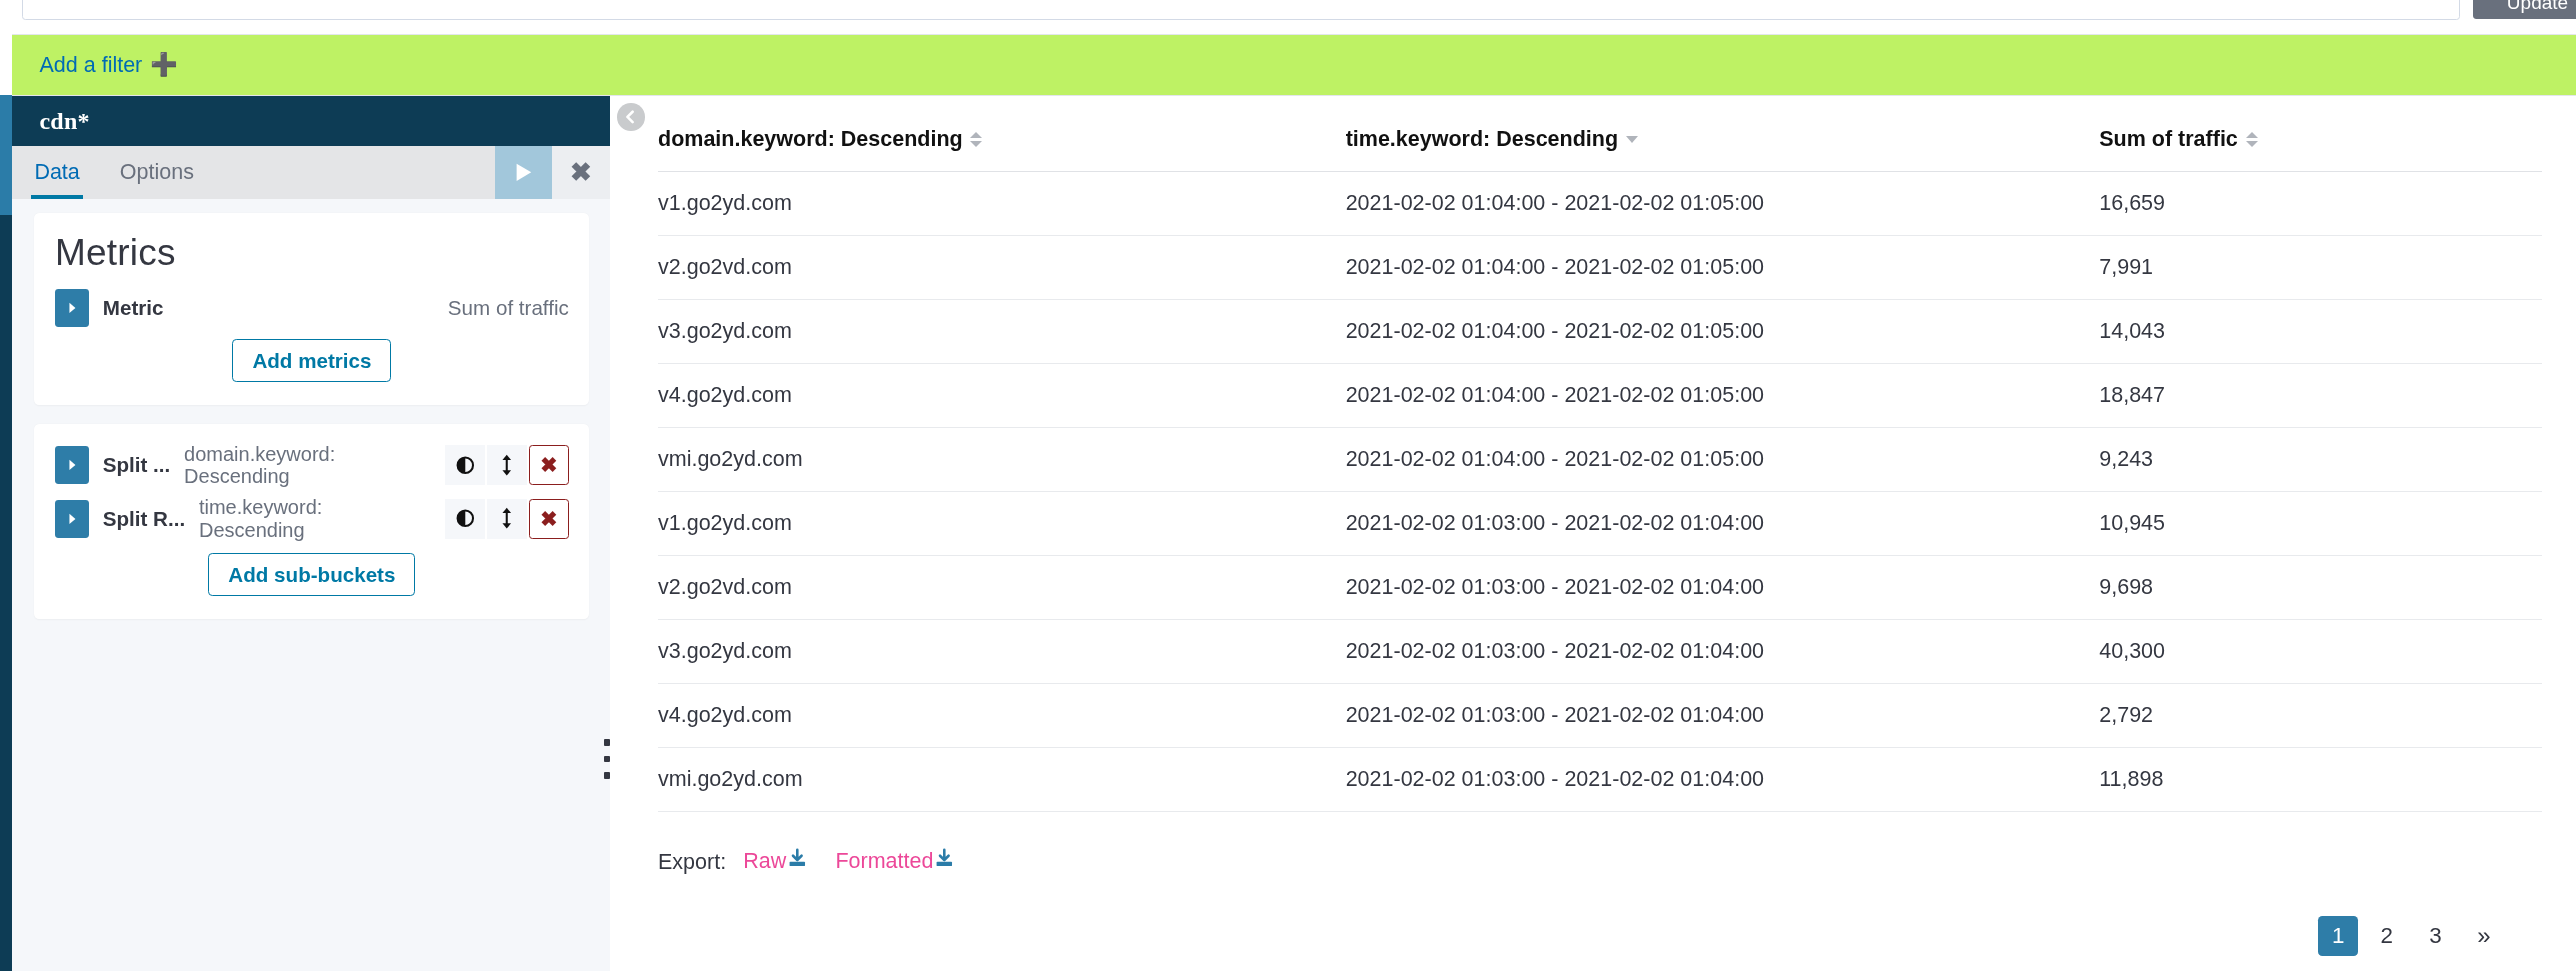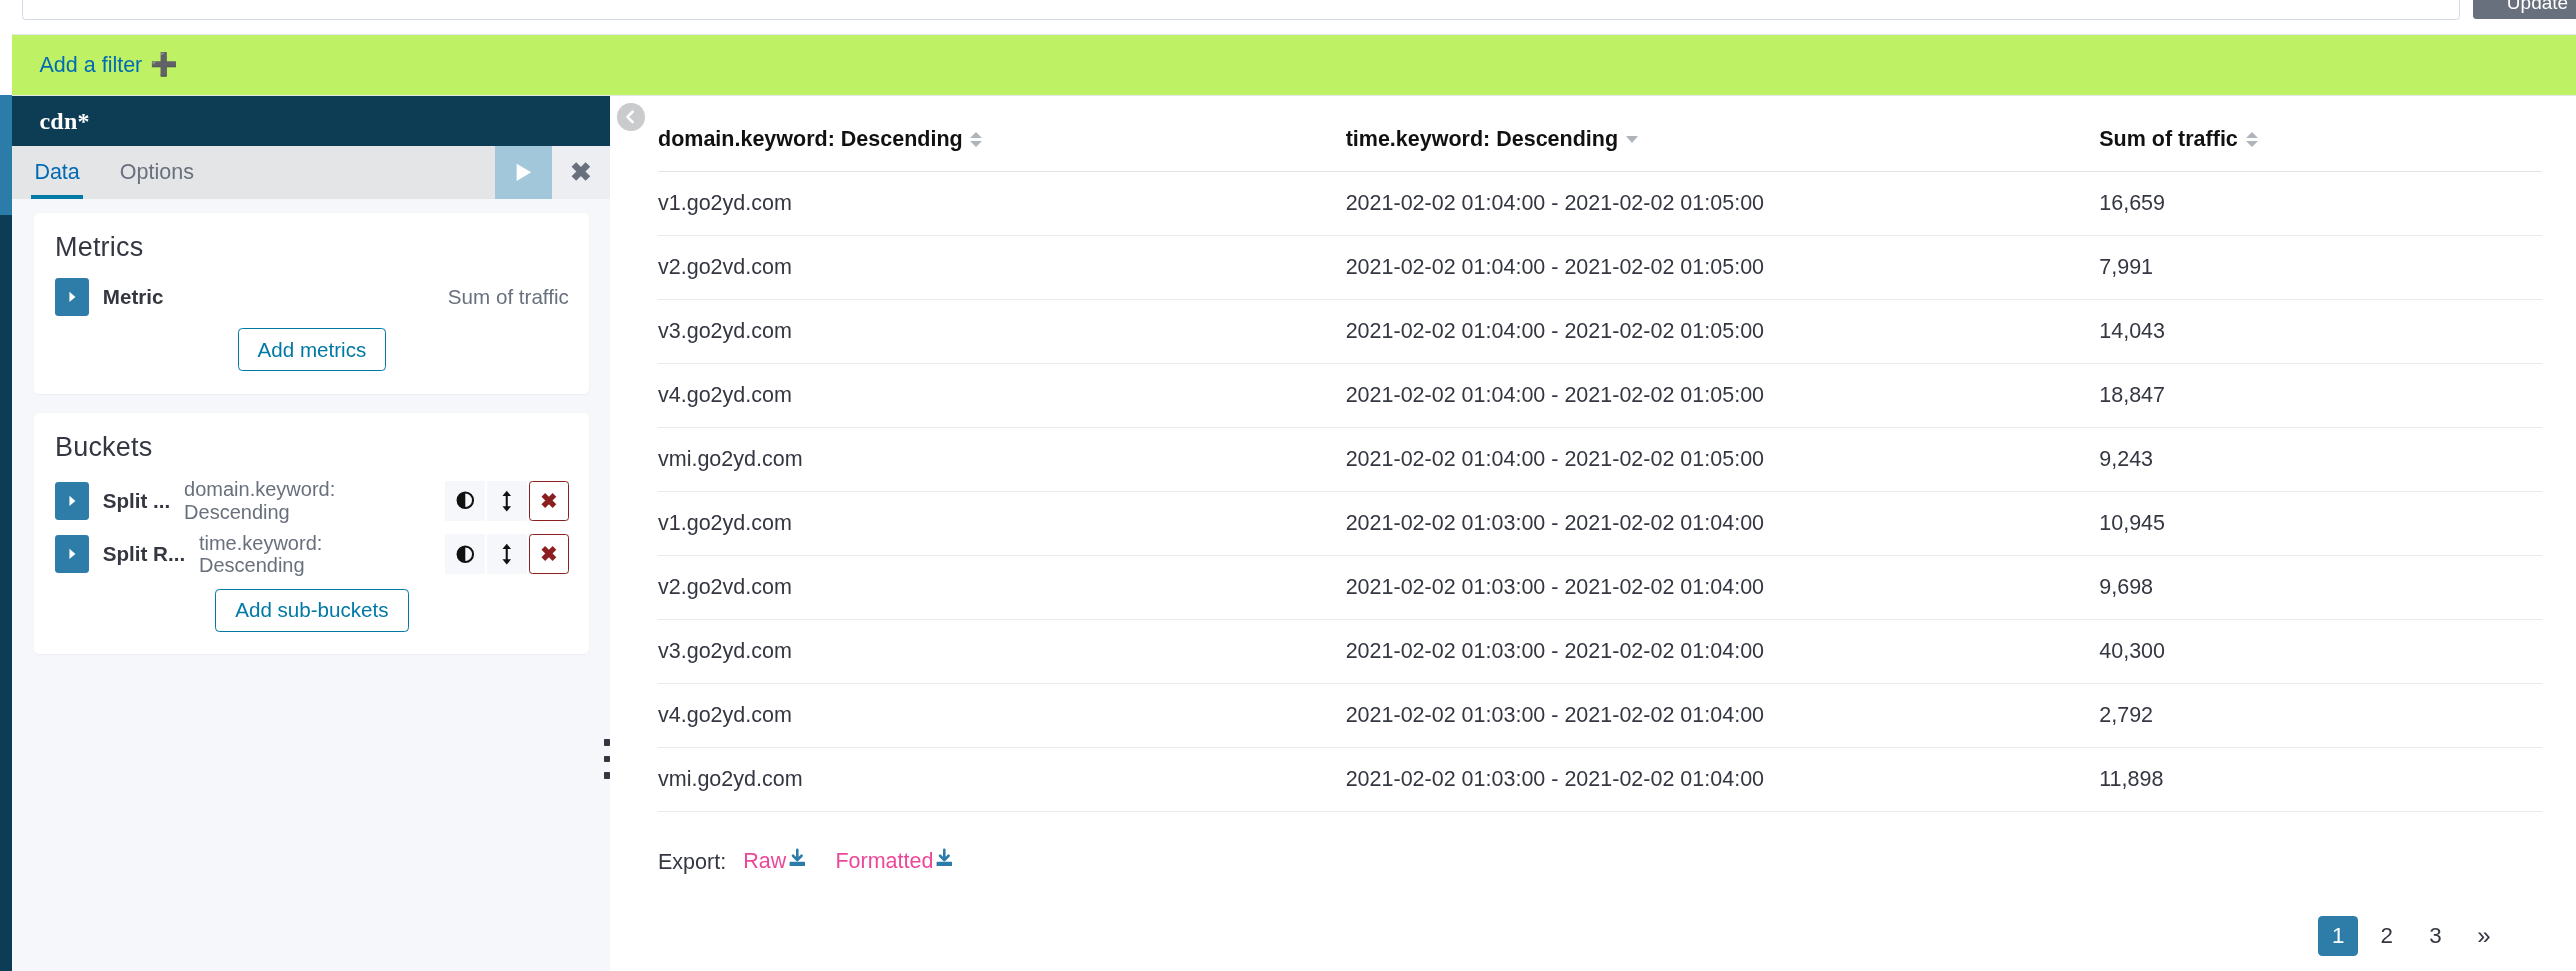--- a/index.html
+++ b/index.html
@@ -73,21 +73,21 @@
     width: 58px; height: 53px; background: #eceef1; border: none; cursor: pointer;
     display: flex; align-items: center; justify-content: center;
     color: #69707d; font-size: 26px; font-weight: bold;
   }
 
   .sb-body { padding: 13.8px 20.6px 0 22.4px; }
   .card {
     background: #ffffff; border-radius: 5.2px; padding: 19px 20.6px 22.4px 20.6px;
     margin-bottom: 19px; box-shadow: 0 0.9px 1.7px rgba(0,0,0,0.04);
   }
-  .card-title { font-size: 27px; color: #343741; font-weight: normal; margin-bottom: 15.5px; letter-spacing: 0.2px; }
+  .card-title { font-size: 37px; color: #343741; font-weight: normal; margin-bottom: 15.5px; letter-spacing: 0.2px; }
 
   .agg-row { display: flex; align-items: center; gap: 13.8px; margin-bottom: 8.6px; }
   .expand-btn {
     width: 34px; height: 38px; background: #2e7da8; border-radius: 3.4px; border: none;
     display: flex; align-items: center; justify-content: center; cursor: pointer; flex: 0 0 auto;
   }
   .agg-label { font-size: 20.6px; font-weight: bold; color: #343741; white-space: nowrap; }
   .agg-value { font-size: 20.6px; color: #69707d; }
   .agg-value.right { margin-left: auto; }
   .agg-desc { font-size: 20px; color: #69707d; line-height: 1.12; flex: 1 1 auto; }
@@ -98,21 +98,21 @@
     display: flex; align-items: center; justify-content: center; margin-right: 1.7px;
   }
   .ctrl-btn.danger {
     background: #ffffff; border: 0.9px solid #8b1e1e; border-radius: 3.4px;
     color: #8b1e1e; font-size: 20.6px; font-weight: bold; margin-right: 0;
   }
 
   .btn-hollow {
     display: block; margin: 12px auto 0 auto; padding: 8.6px 19px;
     background: #ffffff; border: 0.9px solid #0079a5; border-radius: 4.3px;
-    color: #0079a5; font-size: 20.6px; cursor: pointer; font-family: "Liberation Sans", sans-serif;
+    color: #0079a5; font-size: 20.6px; cursor: pointer; font-family: "Liberation Sans", sans-serif; font-weight: bold;
   }
 
   
   .collapse-btn {
     position: absolute; left: 617px; top: 103px; width: 27.5px; height: 27.5px;
     border-radius: 50%; background: #c9cbcd; border: none; cursor: pointer;
     display: flex; align-items: center; justify-content: center; z-index: 5;
   }
   .drag-handle {
     position: absolute; left: 590px; top: 739px; width: 34px; height: 40px;
@@ -216,21 +216,20 @@
               </svg>
           </button>
           <span class="agg-label">Metric</span>
           <span class="agg-value right">Sum of traffic</span>
         </div>
 
         <button class="btn-hollow">Add metrics</button>
       </div>
 
       <div class="card">
-        <div class="card-title">Buckets</div>
 
         <div class="agg-row">
           <button class="expand-btn">
             <svg width="12" height="13.8" viewBox="0 0 14 16">
                 <polygon points="4,2 11,8 4,14" fill="#ffffff"></polygon>
               </svg>
           </button>
           <span class="agg-label">Split ...</span>
           <span class="agg-desc">domain.keyword: Descending</span>
           <span class="ctrl-group">

